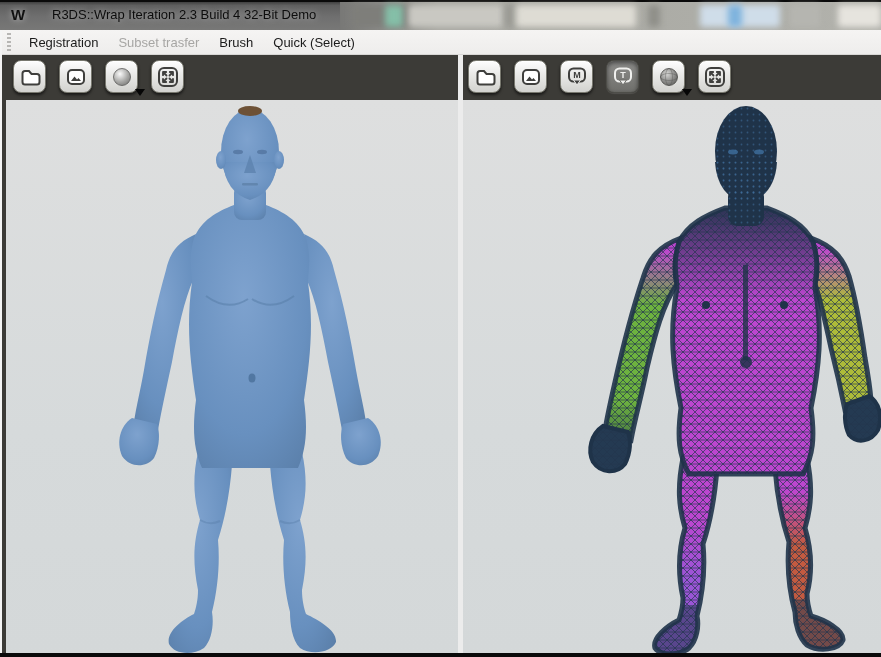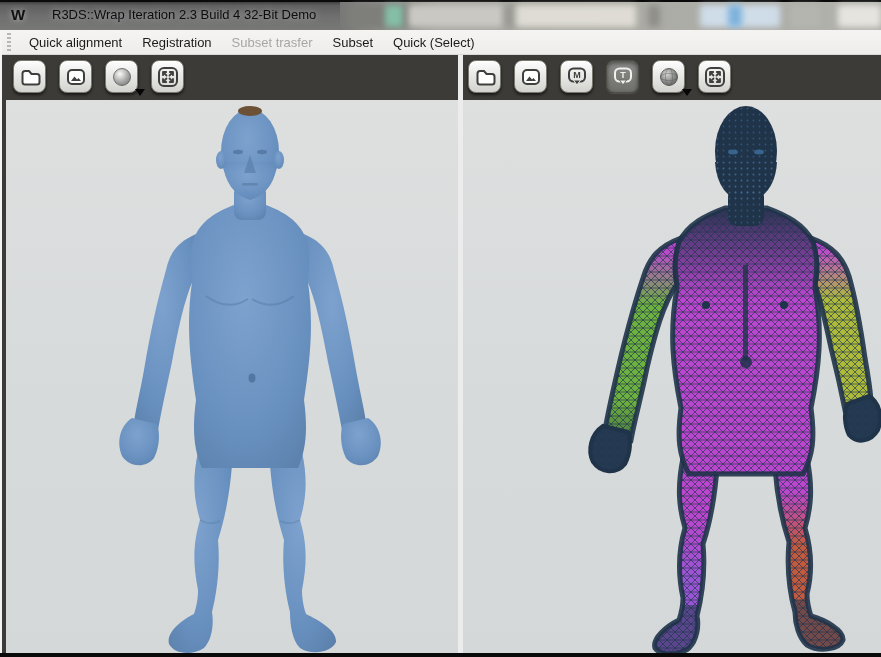--- a/index.html
+++ b/index.html
@@ -100,24 +100,23 @@
     <div class="blob b6"></div>
     <div class="blob b7"></div>
     <div class="blob b8"></div>
     <div class="blob b9"></div>
     <div class="blob b10"></div>
   </div>
 </div>
 
 <div class="menubar">
   <div class="menu-handle"></div>
-  <div class="menu-item">Quick alignment</div>
   <div class="menu-item">Registration</div>
   <div class="menu-item disabled">Subset trasfer</div>
-  <div class="menu-item">Subset</div>
+  <div class="menu-item">Brush</div>
   <div class="menu-item">Quick (Select)</div>
 </div>
 
 <div class="toolband">
 
   <button class="tb" style="left:13px">
     <svg width="24" height="24" viewBox="0 0 24 24">
       <path d="M4.5,8.5 q0,-2.5 2.5,-2.5 h4 l2.5,3 h5.5 q2.5,0 2.5,2.5 v5.5 q0,2.5 -2.5,2.5 h-12 q-2.5,0 -2.5,-2.5 Z" fill="#ffffff" stroke="#3f3f3d" stroke-width="2"></path>
     </svg>
   </button>

